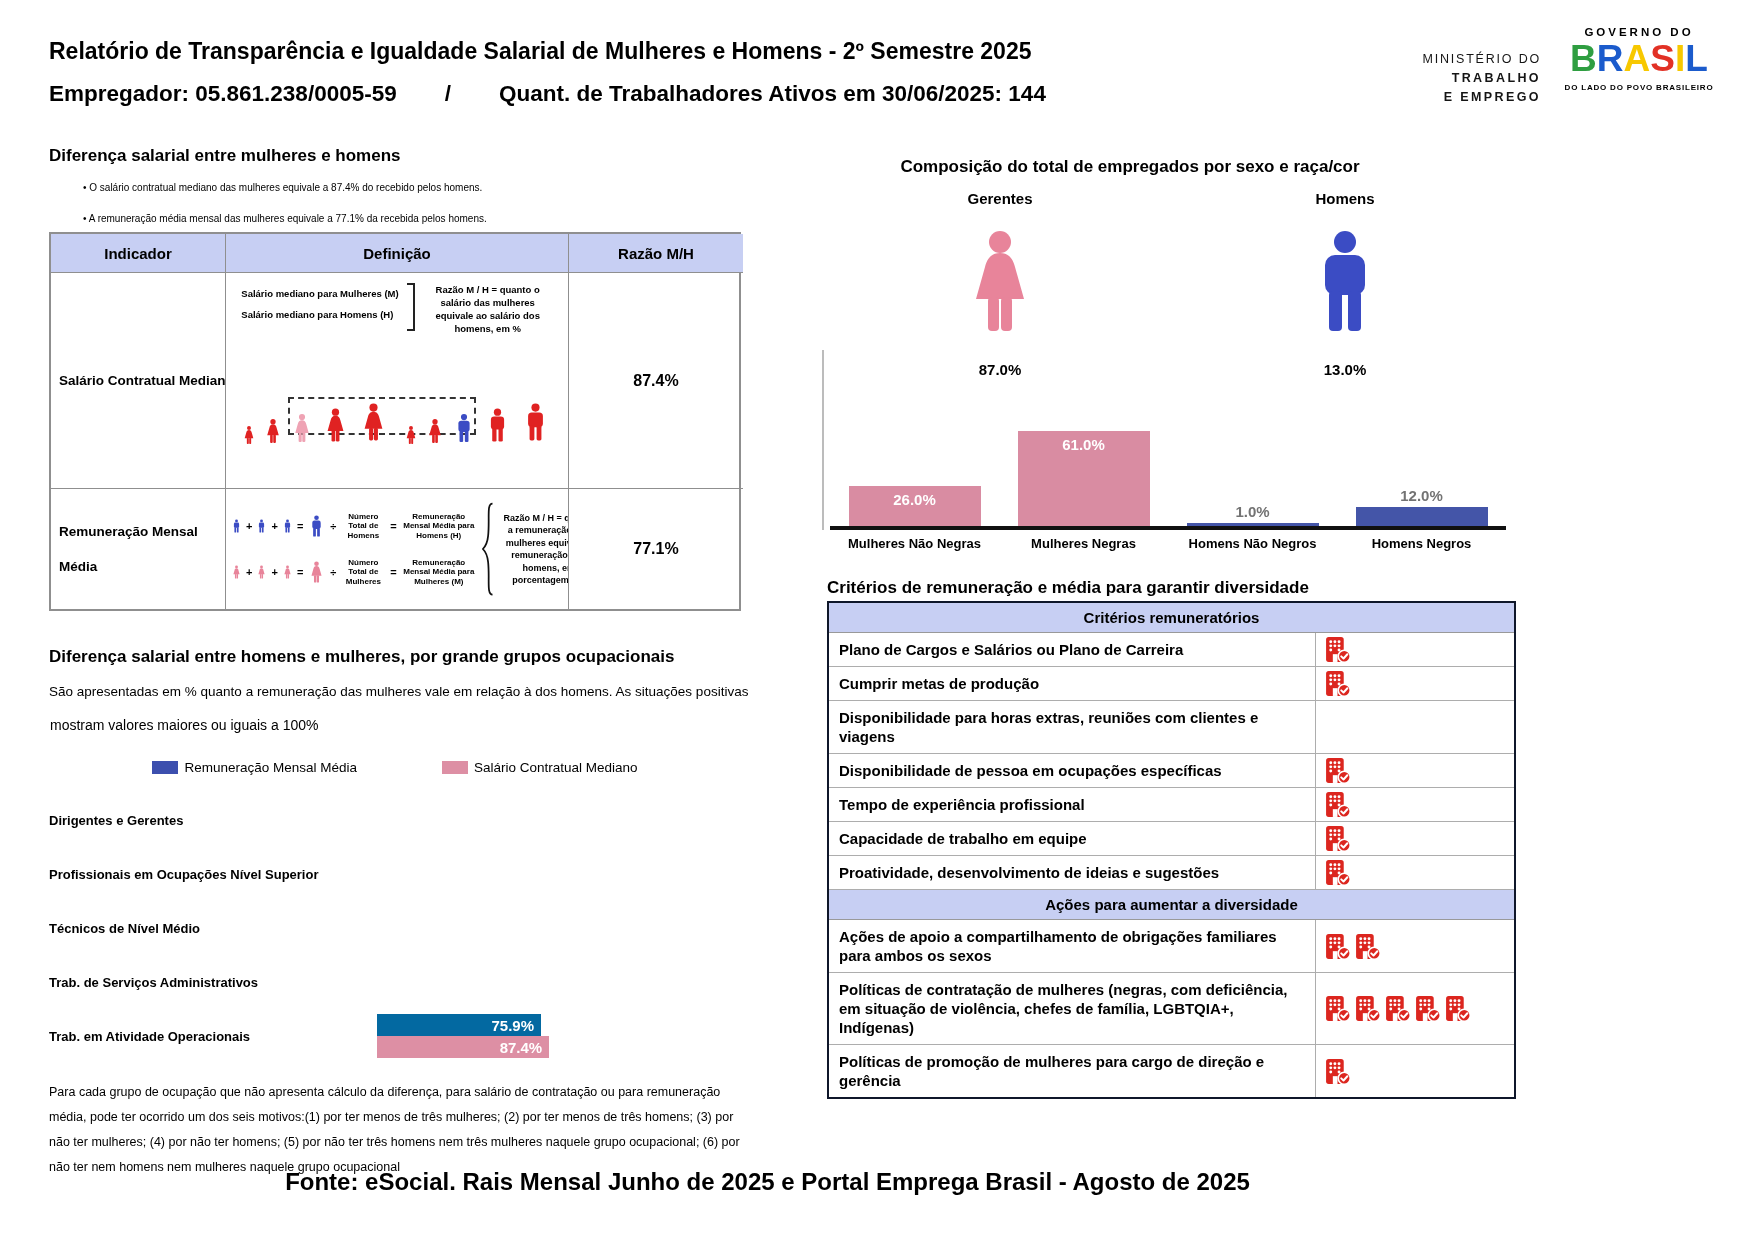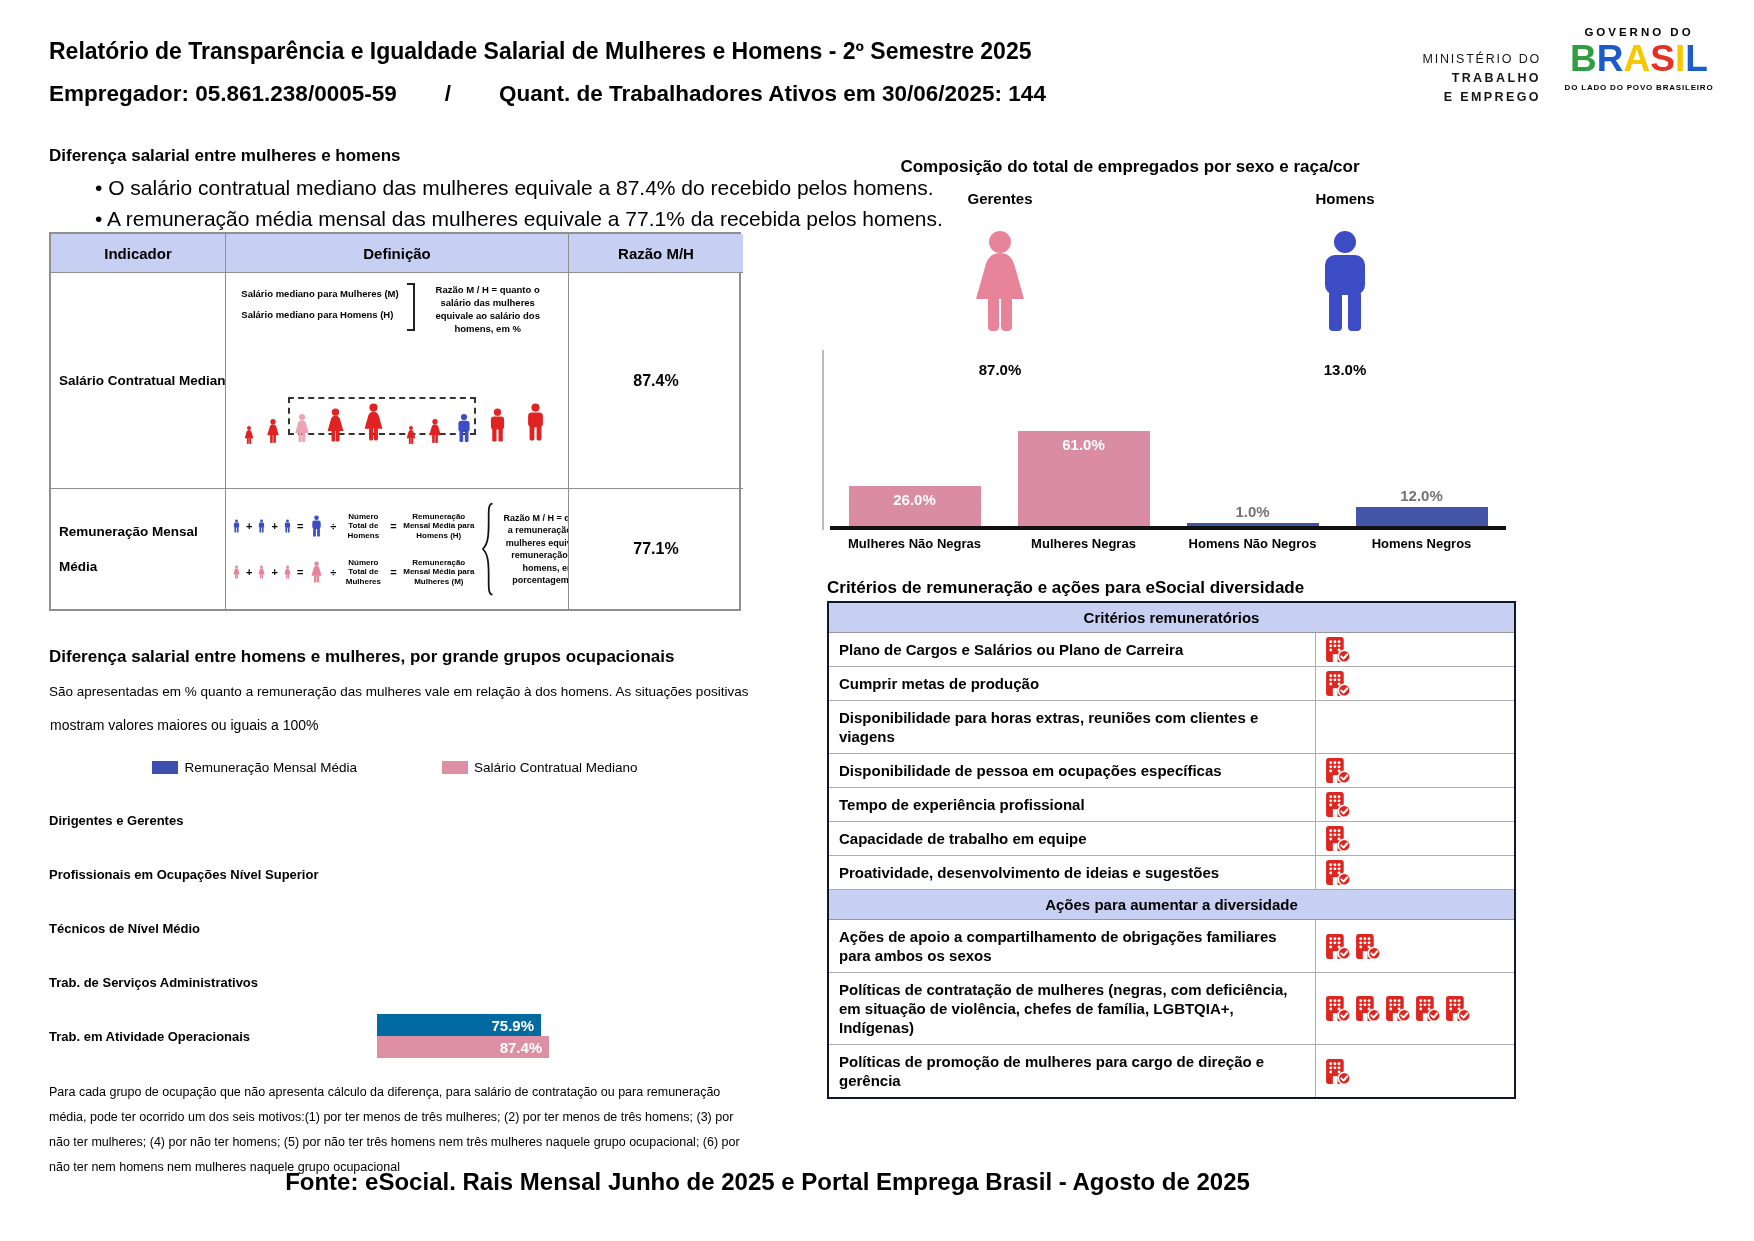--- a/index.html
+++ b/index.html
@@ -13,21 +13,21 @@
   #mte{left:1383px;top:50px;width:158px;text-align:right;}
   .mte-line{font-size:12.5px;letter-spacing:1.8px;line-height:19px;color:#151515;}
   .mte-bold{font-weight:bold;letter-spacing:2.4px;}
   #gov{left:1553px;top:26px;width:172px;text-align:center;}
   #gov-top{font-size:11.5px;font-weight:bold;letter-spacing:3px;}
   #gov-word{font-size:37px;font-weight:800;line-height:42px;}
   #gov-tag{font-size:8px;font-weight:bold;letter-spacing:0.8px;margin-top:3px;}
 
   
   #s1-title{left:49px;top:146px;font-size:17px;font-weight:bold;}
-  #bullets{left:95px;top:172px;font-size:21px;line-height:31px;}
+  #bullets{left:83px;top:172px;font-size:10px;line-height:31px;}
   .bullet::before{content:"• ";}
 
   #salary-table{left:49px;top:232px;width:692px;display:grid;
     grid-template-columns:175px 343px 174px;grid-template-rows:39px 216px 120px;
     border:2px solid #8f8f8f;box-sizing:border-box;}
   .st-cell{border-right:1px solid #8f8f8f;border-bottom:1px solid #8f8f8f;
     display:flex;align-items:center;justify-content:center;box-sizing:border-box;overflow:hidden;}
   .st-cell.last-col{border-right:none;}
   .st-cell.last-row{border-bottom:none;}
   .st-head{background:#c7cff3;font-weight:bold;font-size:15px;}
@@ -354,21 +354,21 @@
         <div class="comp-bar" style="height: 18.684px; background: rgb(68, 85, 168);"></div>
       </div>
     </div>
   <div class="abs" id="comp-cats">
       <div class="comp-cat">Mulheres Não Negras</div>
       <div class="comp-cat">Mulheres Negras</div>
       <div class="comp-cat">Homens Não Negros</div>
       <div class="comp-cat">Homens Negros</div>
     </div>
 
-  <div class="abs" id="crit-title">Critérios de remuneração e ações para eSocial diversidade</div>
+  <div class="abs" id="crit-title">Critérios de remuneração e média para garantir diversidade</div>
   <div class="abs" id="crit-table">
       <div class="crit-header">Critérios remuneratórios</div>
       <div class="crit-row">
         <div class="crit-label">Plano de Cargos e Salários ou Plano de Carreira</div>
         <div class="crit-icons">
           <svg viewBox="0 0 26 26" class="crit-icon" style="color: rgb(220, 38, 31);">
             <use href="#icon-building-check"></use>
           </svg>
         </div>
       </div>

